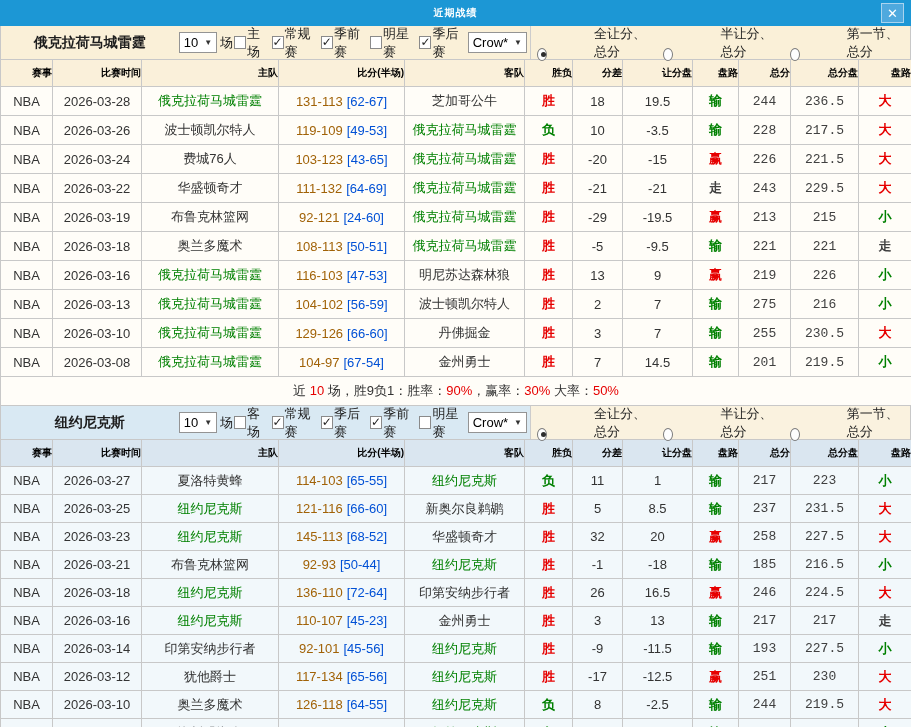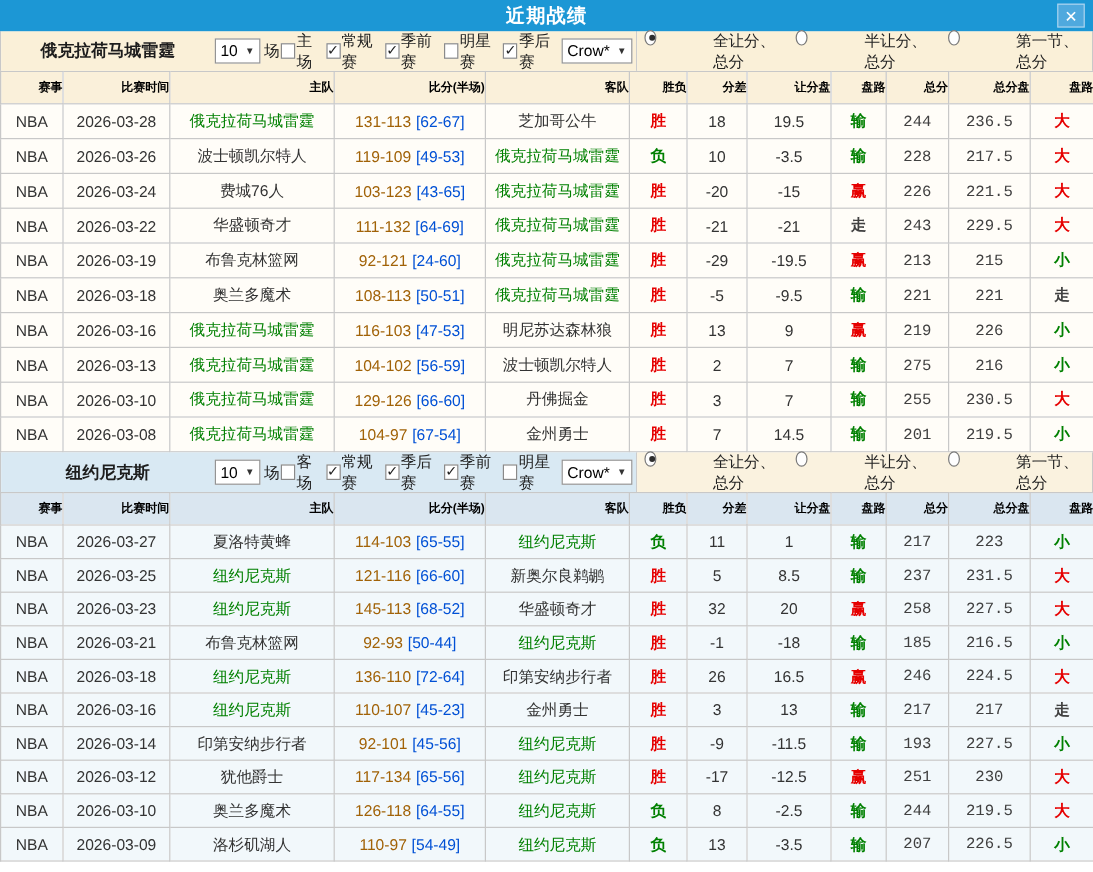--- a/index.html
+++ b/index.html
@@ -2,41 +2,41 @@
 <html><head>
 <meta charset="utf-8">
 <style>
   html,body{margin:0;padding:0;}
   body{
     width:911px;height:727px;overflow:hidden;background:#fff;
     font-family:"Liberation Sans","DejaVu Sans",sans-serif;font-size:13px;
   }
   
   .topbar{height:26px;background:#1c97d5;position:relative;display:flex;align-items:center;justify-content:center;}
-  .topbar .ttl{color:#fff;font-weight:bold;font-size:16px;letter-spacing:1px;}
+  .topbar .ttl{color:#fff;font-weight:bold;font-size:10px;letter-spacing:1px;}
   .closebtn{
     position:absolute;right:7px;top:3px;width:23px;height:20px;box-sizing:border-box;
     background:#4fa9de;border:1px solid #a9d4ef;color:#fff;font-size:13px;font-weight:bold;
     display:flex;align-items:center;justify-content:center;cursor:pointer;line-height:1;
   }
   
   .filterbar{height:33px;display:flex;box-sizing:border-box;border-left:1px solid #c8c8c8;border-right:1px solid #c8c8c8;}
   .f-left{width:530px;display:flex;align-items:center;box-sizing:border-box;border-right:1px solid #cccccc;}
   .f-right{flex:1;display:flex;align-items:center;justify-content:center;}
   .s1 .f-left,.s1 .f-right{background:#faf0d8;}
   .s2 .f-left{background:#d9e9f3;}
   .s2 .f-right{background:#faf2df;}
   .team{width:195px;text-align:center;font-weight:bold;color:#1d1d1d;font-size:14px;}
   .sel{display:inline-flex;align-items:center;background:#fff;border:1px solid #949494;height:21px;box-sizing:border-box;padding:0 4px;margin:0 3px 0 0;cursor:pointer;}
   .selv{color:#000;font-size:13px;margin-right:6px;}
   .arrow{font-size:8px;color:#333;}
   .flabel{color:#222;font-size:13px;}
   .cb{display:inline-flex;align-items:center;cursor:pointer;margin-left:1px;}
   .box{width:13px;height:13px;box-sizing:border-box;background:#fff;border:1px solid #8a8a8a;font-size:12px;line-height:10px;text-align:center;color:#222;font-weight:bold;margin-right:1px;}
-  .radio-opt{display:inline-flex;align-items:flex-start;cursor:pointer;margin:16px 6px;gap:44px;}
+  .radio-opt{display:inline-flex;align-items:flex-end;cursor:pointer;margin:16px 6px;gap:44px;}
   .rdo{width:13px;height:13px;box-sizing:border-box;border-radius:50%;border:1px solid #7a7a7a;background:#fefefe;position:relative;margin-right:3px;}
   .rdo.on::after{content:'';position:absolute;left:3px;top:3px;width:5px;height:5px;border-radius:50%;background:#2e2e2e;}
   
   table{border-collapse:collapse;table-layout:fixed;width:911px;}
   th,td{border:1px solid #c8c8c8;text-align:center;vertical-align:middle;padding:0;overflow:hidden;white-space:nowrap;}
   th{height:26px;font-size:10px;font-weight:bold;color:#000000;text-align:right;}
   .s1 th{background:#faf0da;}
   .s2 th{background:#dae6f0;}
   td{height:28px;font-size:13px;color:#333;}
   .s1 td{background:#fffdf8;}
@@ -273,20 +273,23 @@
             <td><span class="score-main">104-97</span><span class="score-half">[67-54]</span></td>
             <td class="t-dark">金州勇士</td>
             <td class="bold t-red">胜</td>
             <td class="t-dark">7</td>
             <td class="t-dark">14.5</td>
             <td class="bold t-green">输</td>
             <td class="t-blue">201</td>
             <td class="t-blue">219.5</td>
             <td class="bold t-green">小</td>
           </tr>
+          <tr>
+            <td colspan="12" class="sumcell"><span class="t-dark">近 </span><span class="t-red">10</span><span class="t-dark"> 场，胜9负1：胜率：</span><span class="t-red">90%</span><span class="t-dark">，赢率：</span><span class="t-red">30%</span><span class="t-dark"> 大率：</span><span class="t-red">50%</span></td>
+          </tr>
         </tbody>
       </table>
     </div>
     <div class="section s2">
       <div class="filterbar">
         <div class="f-left">
           <span class="team">纽约尼克斯</span>
           <span class="sel">
             <span class="selv">10</span>
             <span class="arrow">▼</span>

